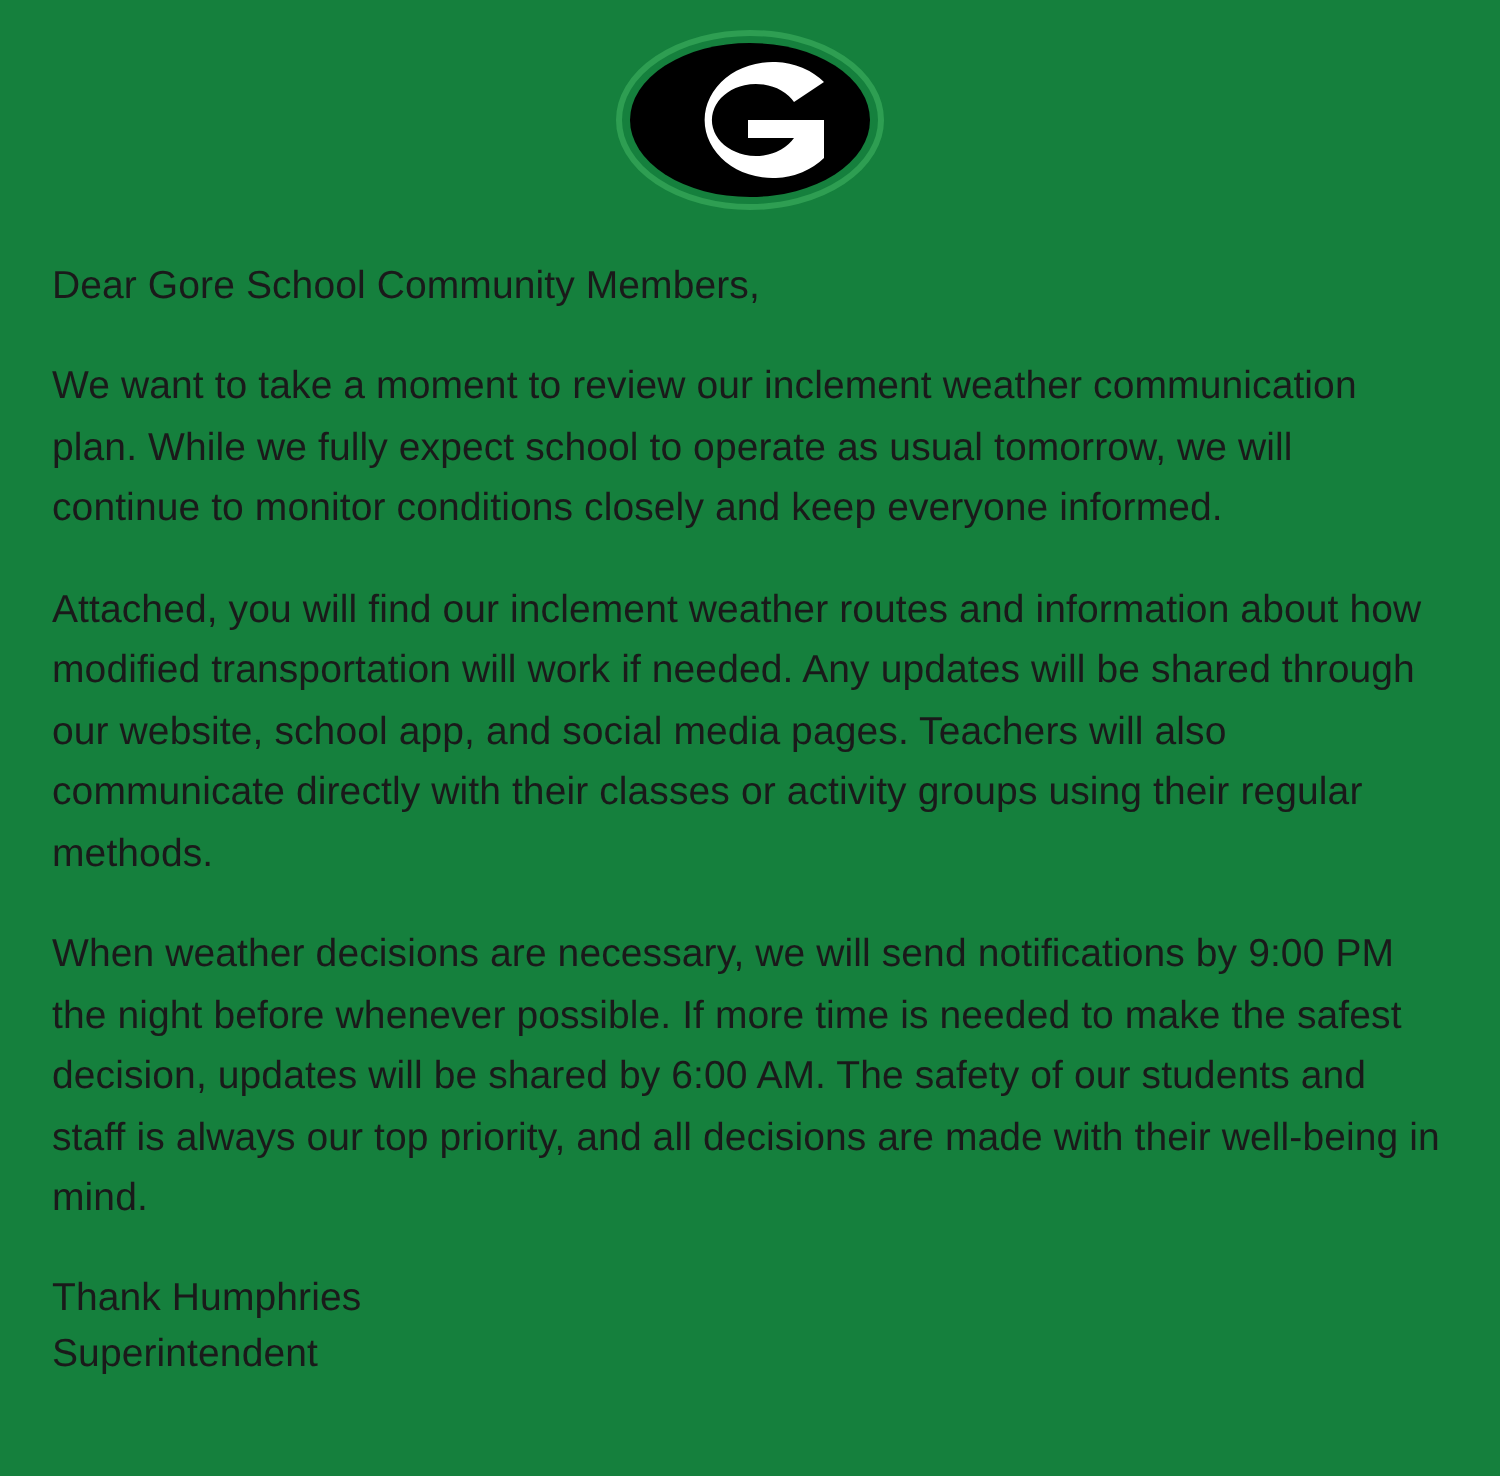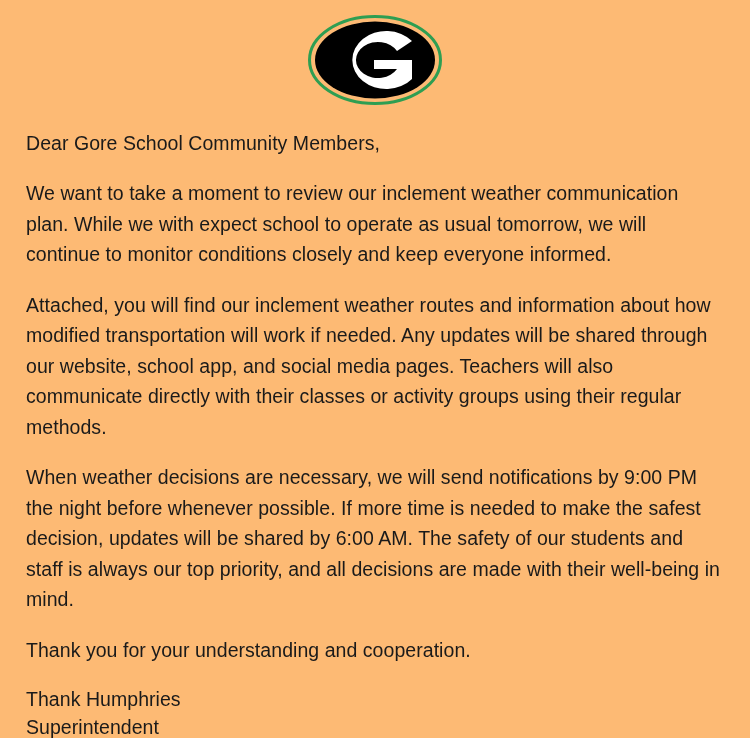--- a/index.html
+++ b/index.html
@@ -11,21 +11,21 @@
     width: 750px;
     height: 738px;
     overflow: hidden;
     font-family: "Liberation Sans", sans-serif;
     color: #1a1a1a;
   }
   .page {
     position: relative;
     width: 750px;
     height: 738px;
-    background: #fdba74;
+    background: #15803d;
     box-sizing: border-box;
   }
   .logo-area {
     width: 100%;
     padding-top: 14px;
     display: flex;
     justify-content: center;
     align-items: flex-start;
   }
   .logo-svg {
@@ -82,27 +82,26 @@
                  A 22 18 0 1 1 89 37
                  Z" fill="#ffffff"></path>
       </g>
     </svg>
   </div>
 
   <div class="letter-body">
 
     <p class="salutation">Dear Gore School Community Members,</p>
 
-    <p class="para">We want to take a moment to review our inclement weather communication plan. While we with expect school to operate as usual tomorrow, we will continue to monitor conditions closely and keep everyone informed.</p>
+    <p class="para">We want to take a moment to review our inclement weather communication plan. While we fully expect school to operate as usual tomorrow, we will continue to monitor conditions closely and keep everyone informed.</p>
 
     <p class="para">Attached, you will find our inclement weather routes and information about how modified transportation will work if needed. Any updates will be shared through our website, school app, and social media pages. Teachers will also communicate directly with their classes or activity groups using their regular methods.</p>
 
     <p class="para">When weather decisions are necessary, we will send notifications by 9:00 PM the night before whenever possible. If more time is needed to make the safest decision, updates will be shared by 6:00 AM. The safety of our students and staff is always our top priority, and all decisions are made with their well-being in mind.</p>
 
-    <p class="closing">Thank you for your understanding and cooperation.</p>
 
     <div class="signature">
       <div>Thank Humphries</div>
       <div>Superintendent</div>
 
     </div>
 
   </div>
 </div>
 

